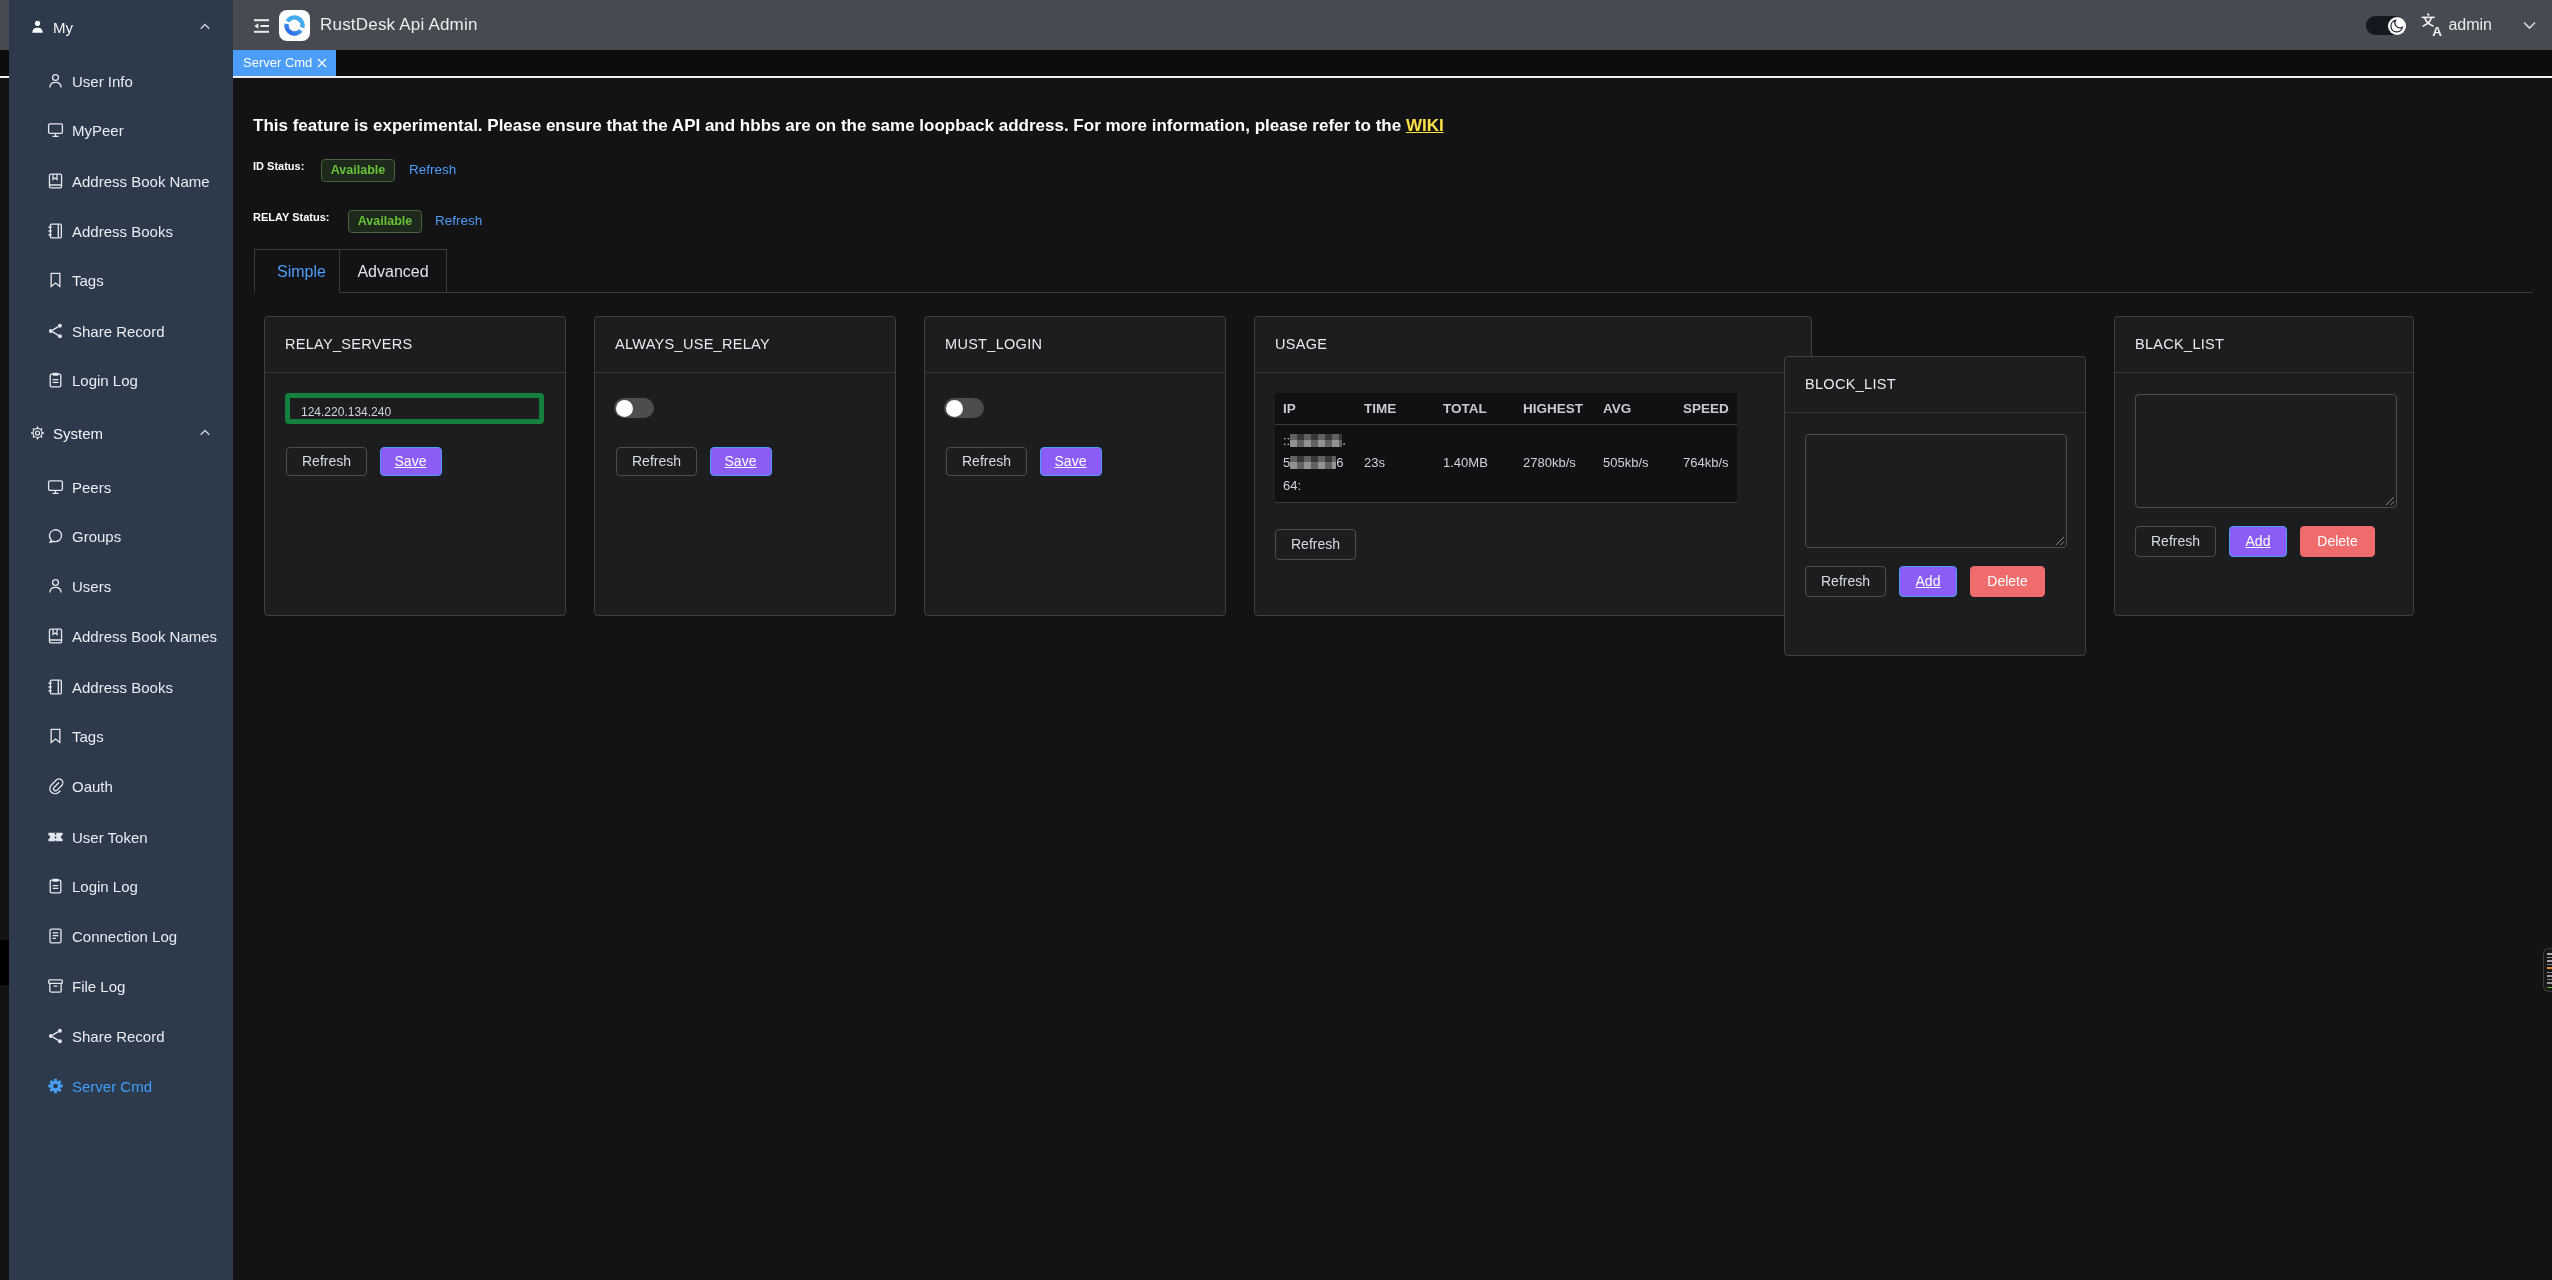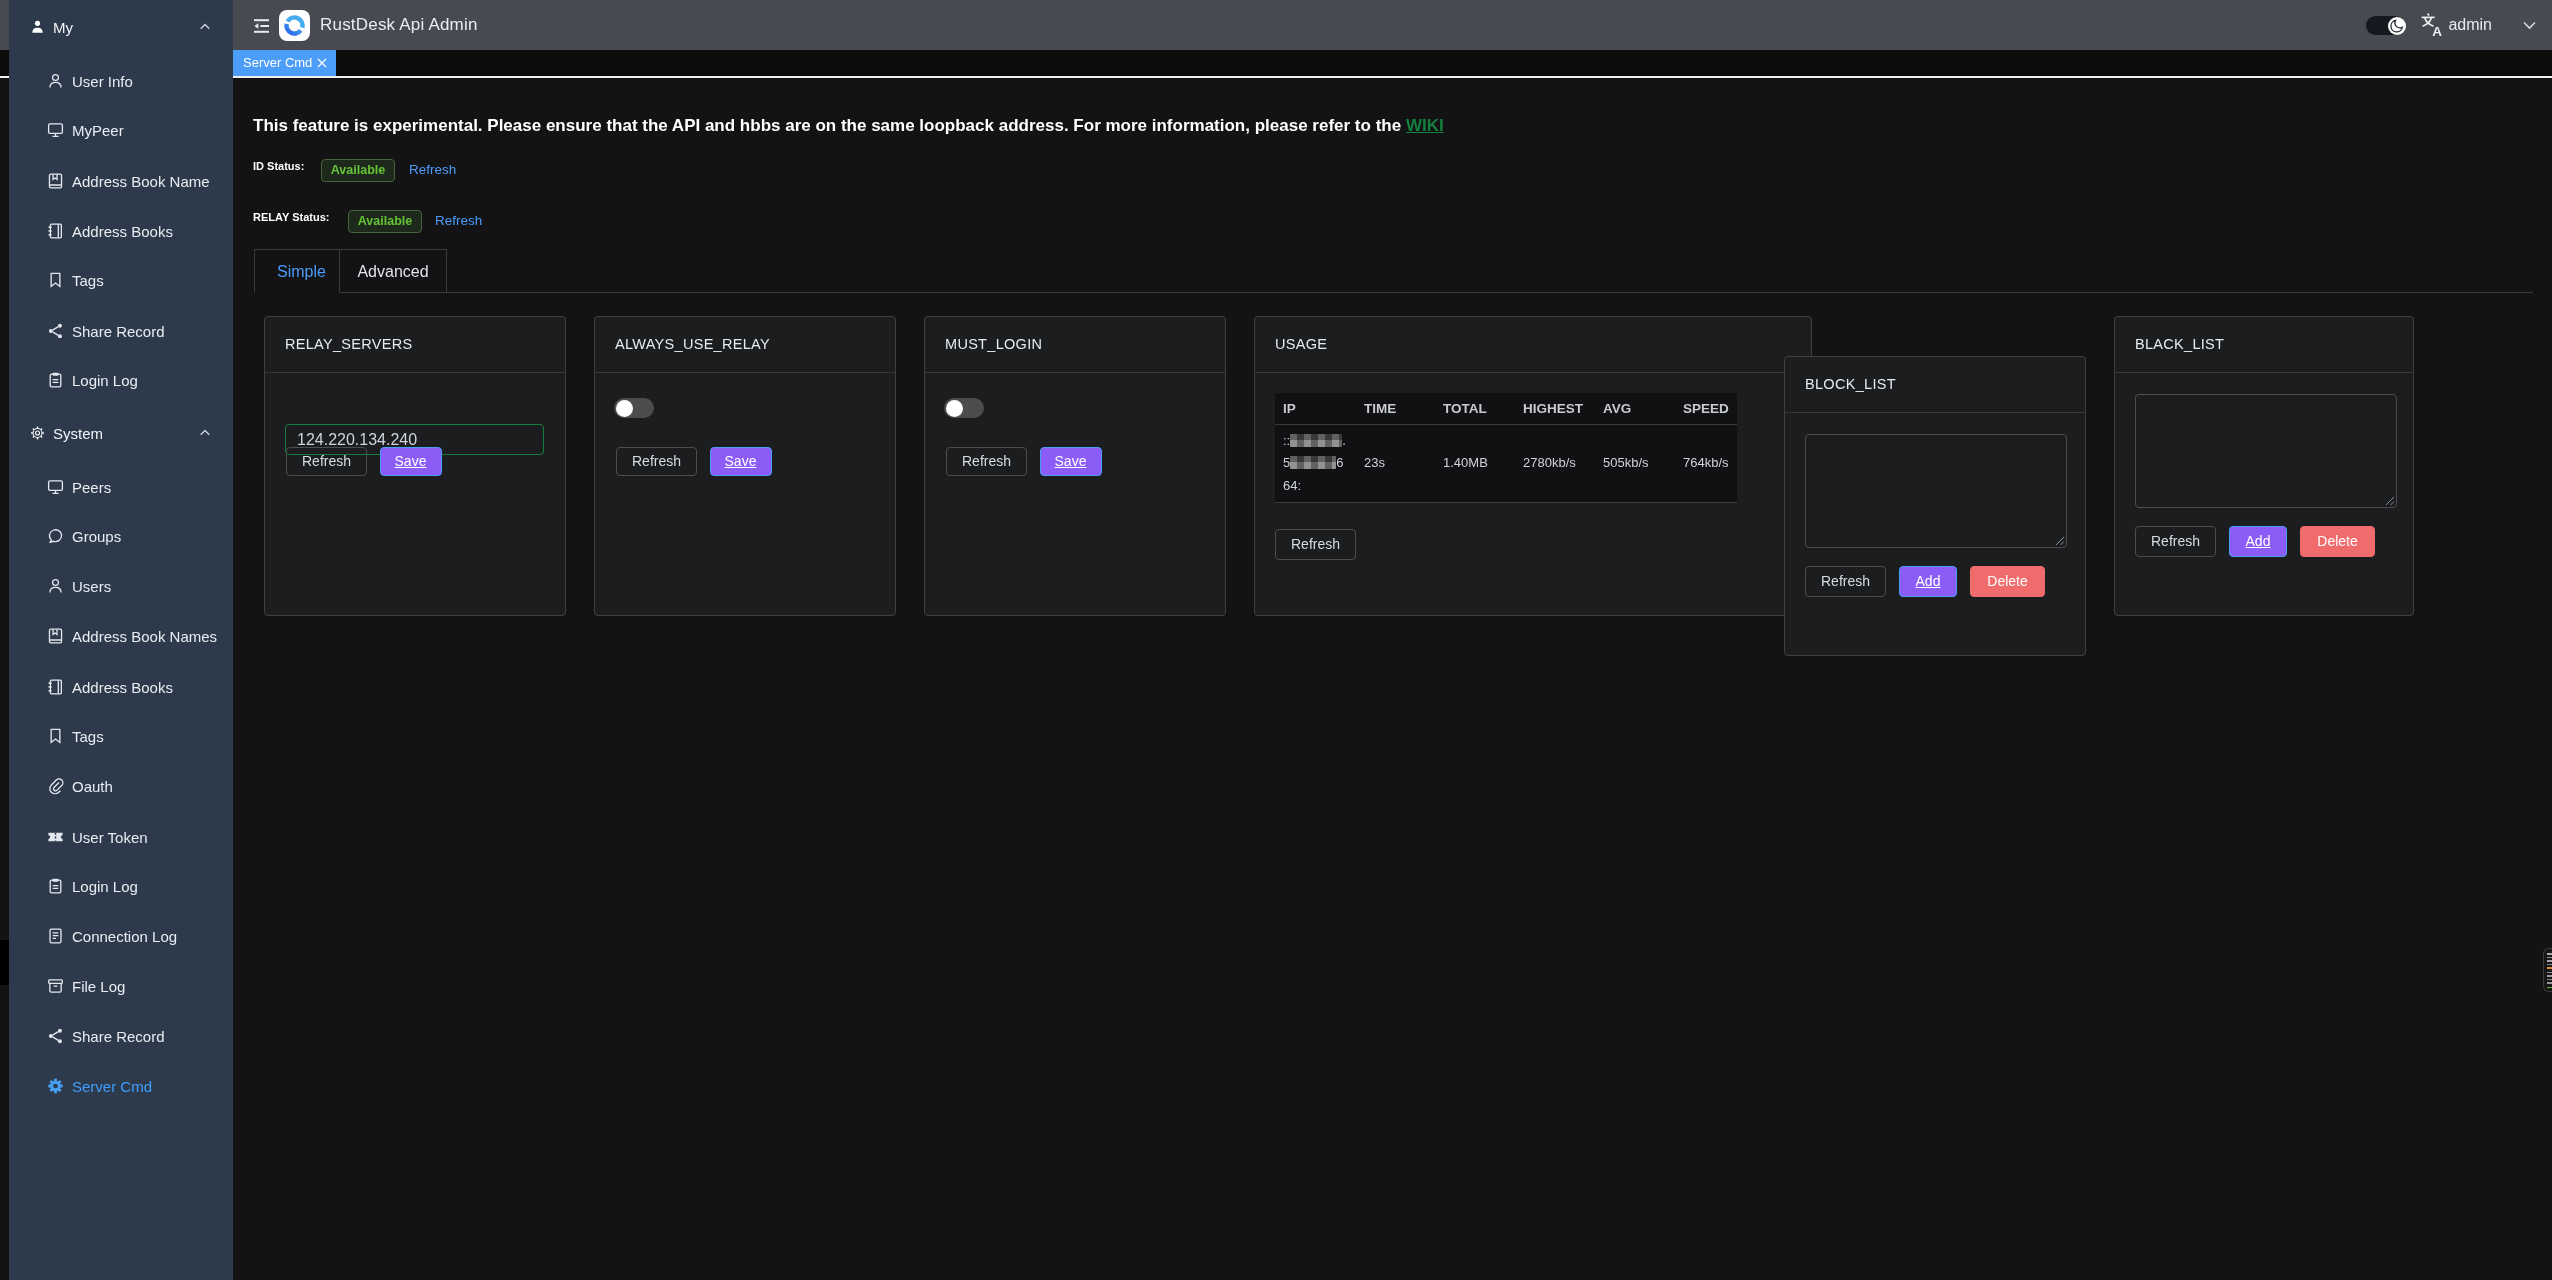--- a/index.html
+++ b/index.html
@@ -25,35 +25,35 @@
   .mi { position:absolute; left:0; width:224px; height:36px; }
   .mi .txt { position:absolute; left:63px; top:50%; transform:translateY(-50%); color:#e9ecf1; font-size:15px; white-space:nowrap; }
   .mi .ic { position:absolute; left:38px; top:50%; transform:translateY(-50%); width:17px; height:17px; }
   .mi.hd .txt { left:44px; color:#f2f4f7; }
   .mi.hd .ic { left:21px; width:15px; height:15px; }
   .mi.active .txt { color:#409eff; }
   .chev { position:absolute; right:22px; top:50%; transform:translateY(-50%); width:12px; height:12px; }
 
   
   .warn { left:253px; top:116px; color:#ffffff; font-weight:bold; font-size:17px; }
-  .warn a { color:#15803d; }
+  .warn a { color:#fde047; }
   .statlabel { color:#fff; font-weight:bold; font-size:11px; }
   .tag { position:absolute; width:74px; height:23px; border:1px solid #47633a; background:rgba(103,194,58,0.13); border-radius:4px; color:#67c23a; font-weight:bold; font-size:12.5px; text-align:center; line-height:21px; }
   .rlink { position:absolute; color:#4c9cf8; font-size:13.5px; }
   .tabline { left:254px; top:292px; width:2279px; height:1px; background:#3a3b3d; }
   .tabitem { position:absolute; top:249px; height:44px; line-height:43px; text-align:center; font-size:16px; border:1px solid #3a3b3d; }
   .tabitem.on { color:#4c9cf8; border-bottom-color:transparent; background:#131315;padding-left:9px; }
   .tabitem.off { color:#dfe3ea; border-left:none; }
 
   
   .card { position:absolute; top:316px; height:300px; background:#1c1d1f; border:1px solid #3f4042; border-radius:4px; }
   .card h3 { position:absolute; left:20px; top:0; height:55px; line-height:55px; font-size:14.5px; font-weight:normal; color:#e7eaef; letter-spacing:0.3px; }
   .chd { position:absolute; left:0; top:55px; width:100%; height:1px; background:#37383a; }
 
-  .ginput { position:absolute; border:1px solid #15803d; border-radius:4px; background:transparent; color:#cfd3dc; font-size:16px;margin-top:31px; }
+  .ginput { position:absolute; border:5px solid #15803d; border-radius:4px; background:transparent; color:#cfd3dc; font-size:12px; }
   .btn { position:absolute; border:1px solid #4c4d4f; border-radius:4px; background:transparent; color:#d8dce3; font-size:14px; text-align:center; }
   .btn.primary { background:#8b5cf6; border-color:#4a9ef7; color:#fff;text-decoration:underline; }
   .btn.danger { background:#f06b6b; border-color:#f06b6b; color:#fff; }
 
   .switch { position:absolute; width:40px; height:20px; border-radius:10px; background:#4c4d4f; }
   .switch .knob { position:absolute; left:1.5px; top:1.5px; width:17px; height:17px; border-radius:50%; background:#fff; }
 
   
   .utable { position:absolute; left:20px; top:76px; width:462px; height:110px; background:#111113; }
   .uth { position:absolute; top:0; height:31px; line-height:31px; font-size:13.5px; font-weight:bold; color:#c6cad2; }

